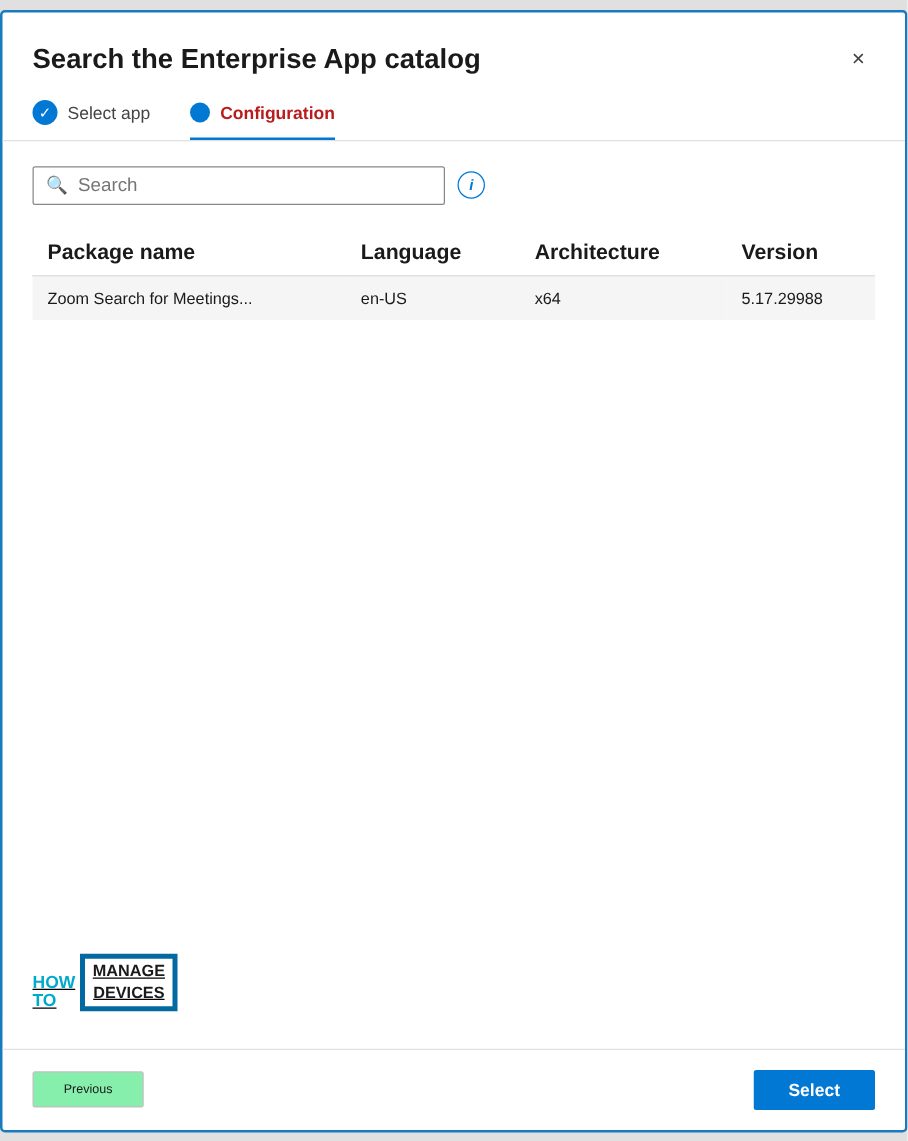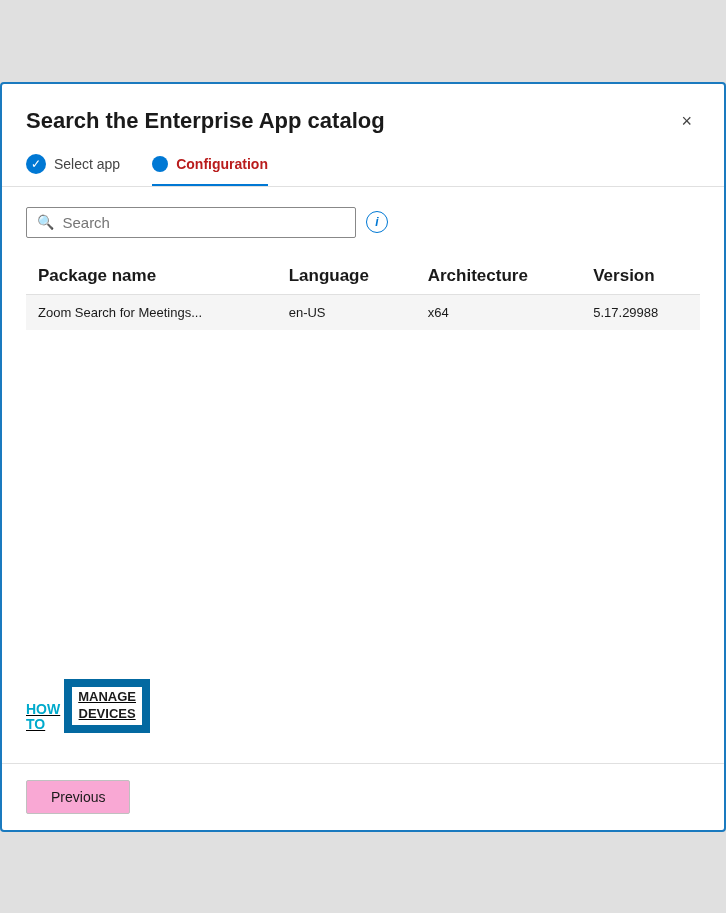--- a/index.html
+++ b/index.html
@@ -12,21 +12,21 @@
     body {
       background: #e0e0e0;
       display: flex;
       justify-content: center;
       align-items: center;
       min-height: 100vh;
     }
 
     .dialog {
       width: 726px;
-      height: 750px;
+      height: 898px;
       background: #ffffff;
       border: 2px solid #1a7abf;
       border-radius: 4px;
       display: flex;
       flex-direction: column;
       position: relative;
     }
 
     .dialog-header {
       padding: 24px 24px 0 24px;
@@ -189,43 +189,43 @@
 
     .watermark-how-to {
       color: #00aacc;
       font-size: 14px;
       font-weight: 700;
       line-height: 1.1;
       margin-right: 4px;
     }
 
     .watermark-manage-devices {
-      border: 8px solid #0369a1;
+      border: 4px solid #0369a1;
       padding: 2px 6px;
       font-size: 13px;
       font-weight: 800;
       color: #1a1a1a;
       line-height: 1.3;
       text-align: center;
     }
 
     .dialog-footer {
       padding: 16px 24px;
       border-top: 1px solid #e0e0e0;
       display: flex;
       justify-content: space-between;
       align-items: center;
     }
 
     .btn-previous {
-      background: #f9a8d4;
+      background: #86efac;
       border: 1px solid #c0c0c0;
       border-radius: 2px;
       padding: 8px 24px;
-      font-size: 14px;
+      font-size: 10px;
       color: #1a1a1a;
       cursor: pointer;
     }
 
     .btn-select {
       background: #0078d4;
       border: none;
       border-radius: 2px;
       padding: 8px 28px;
       font-size: 14px;
@@ -286,15 +286,16 @@
 
     <div class="watermark">
       <div class="watermark-how-to">HOW<br>TO</div>
       <div class="watermark-manage-devices">MANAGE<br>DEVICES</div>
     </div>
 
   </div>
 
   <div class="dialog-footer">
     <button class="btn-previous">Previous</button>
+    <button class="btn-select">Select</button>
   </div>
 
 </div>
 
 </body></html>

